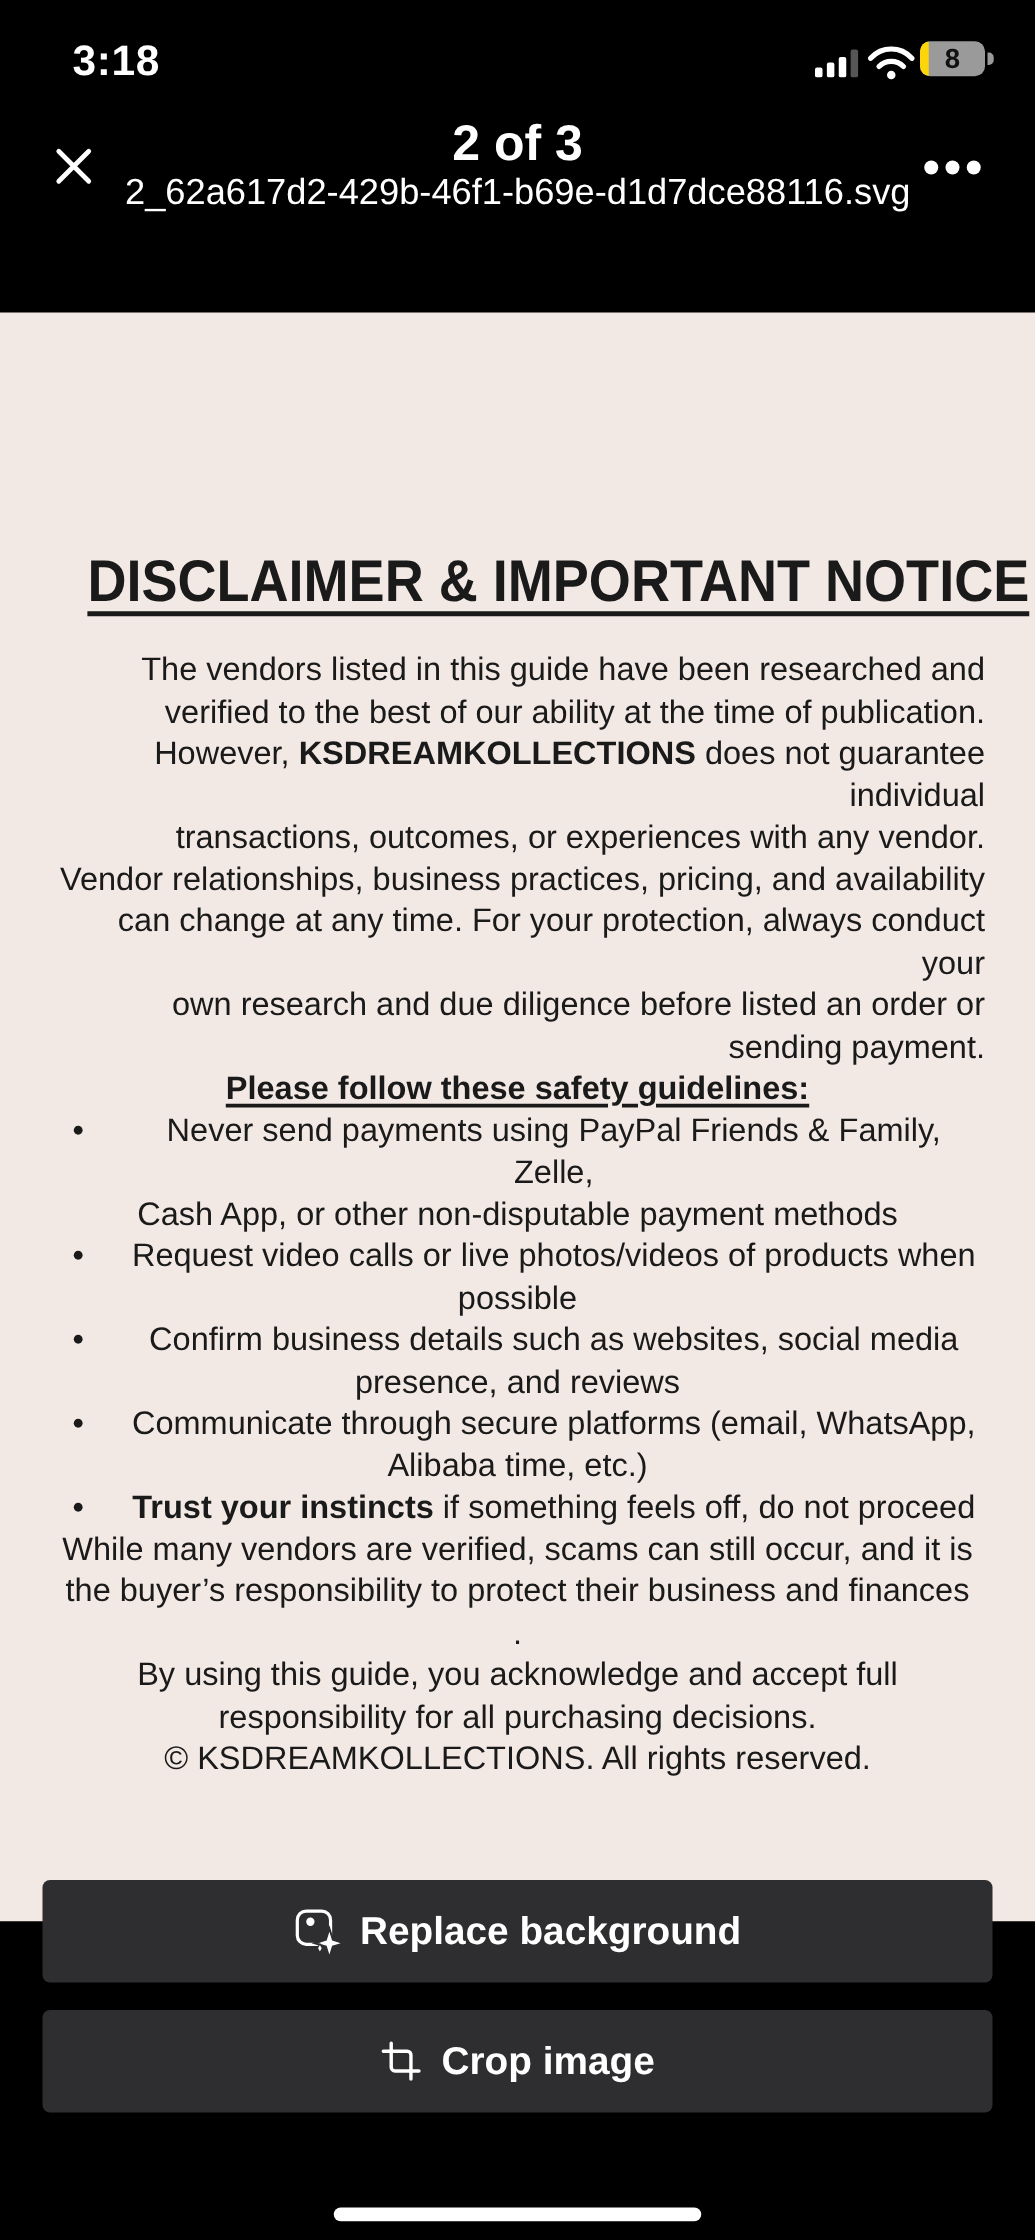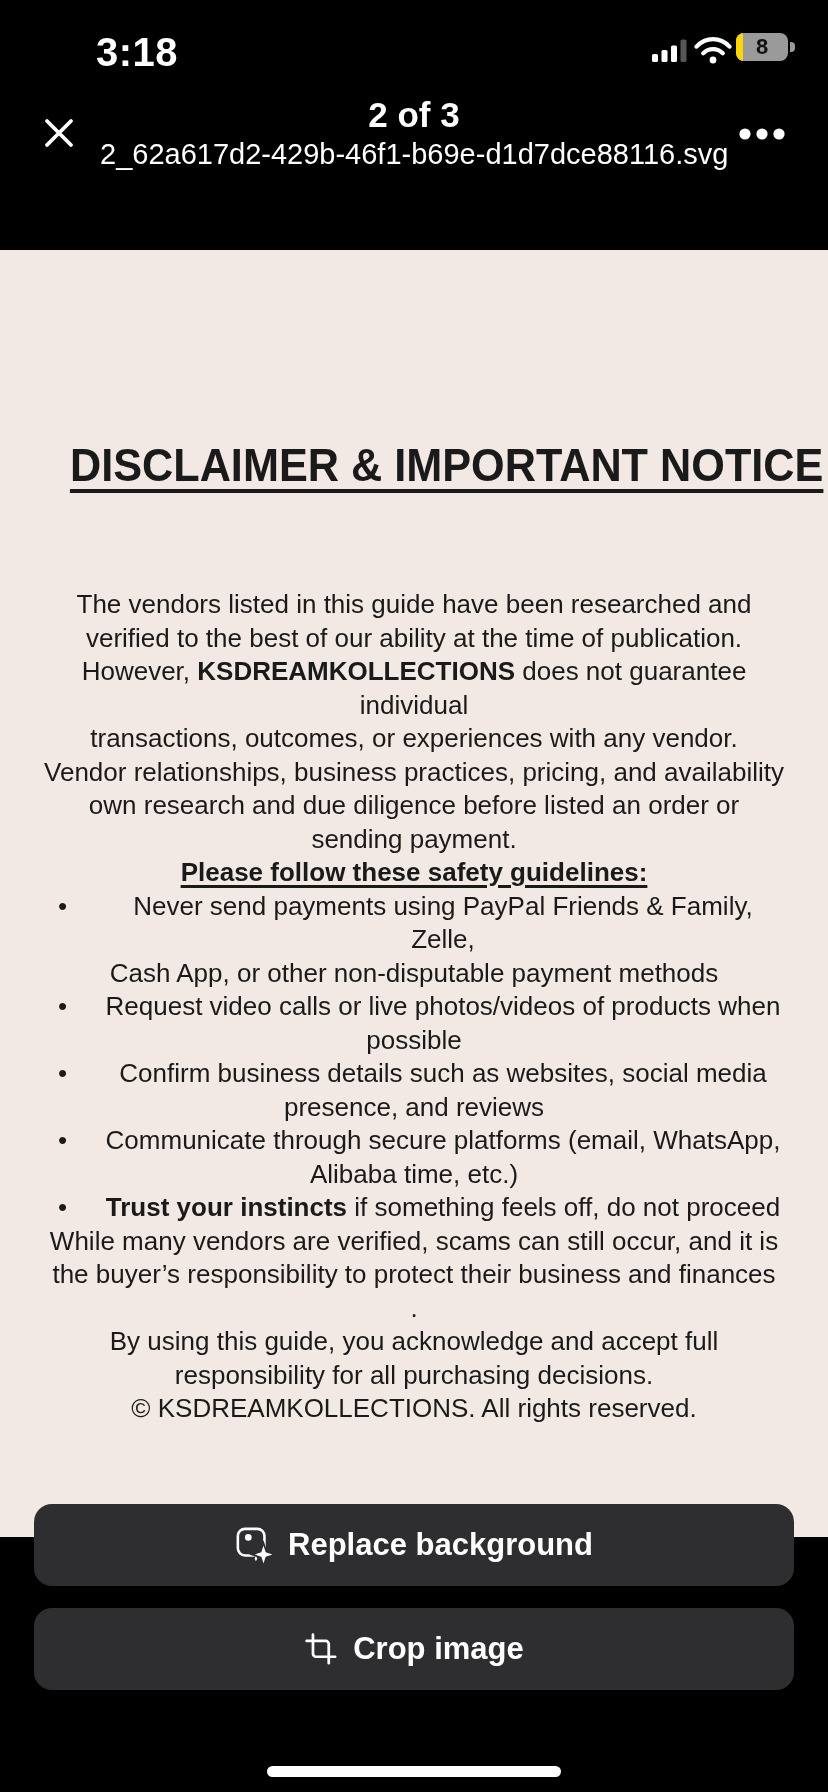--- a/index.html
+++ b/index.html
@@ -3,57 +3,57 @@
 <meta charset="utf-8">
 <style>
   html,body { margin:0; padding:0; background:#000; }
   .screen {
     position:relative; width:828px; height:1792px; background:#000;
     overflow:hidden; font-family:"Liberation Sans", sans-serif;
     -webkit-font-smoothing:antialiased;
   }
   
   .time { position:absolute; left:58px; top:30px; width:120px;
-    color:#fff; font-size:40px; font-weight:700; letter-spacing:.5px; text-align:right; }
+    color:#fff; font-size:34px; font-weight:700; letter-spacing:.5px; text-align:left; }
   .signal-svg { position:absolute; left:652px; top:39px; }
   .wifi-svg { position:absolute; left:694px; top:37px; }
   .battery { position:absolute; left:736px; top:33px; width:52px; height:28px;
     background:#9a9a9a; border-radius:8px; overflow:hidden; }
   .battery-fill { position:absolute; left:0; top:0; width:7px; height:28px; background:#fdd60a; }
   .battery-num { position:absolute; left:0; top:0; width:52px; height:28px;
     display:flex; align-items:center; justify-content:center;
     color:#111; font-size:22px; font-weight:700; }
   .battery-cap { position:absolute; left:790px; top:42px; width:5px; height:10px;
     background:#9a9a9a; border-radius:0 4px 4px 0; }
   
   .close-btn { position:absolute; left:34px; top:108px; width:50px; height:50px;
     display:flex; align-items:center; justify-content:center; cursor:pointer; }
   .titles { position:absolute; left:100px; top:96px; width:628px; text-align:center; color:#fff; }
-  .counter { font-size:35px; font-weight:700; line-height:38px; }
+  .counter { font-size:40px; font-weight:700; line-height:38px; }
   .filename { font-size:29px; font-weight:400; line-height:32px; margin-top:4px; white-space:nowrap; }
   .more-btn { position:absolute; left:738px; top:116px; width:56px; height:36px;
     display:flex; align-items:center; cursor:pointer; }
   
   .doc { position:absolute; left:0; top:250px; width:828px; height:1287px;
     background:#f2e8e4; color:#1a1a1a; }
   .doc-inner { padding:0 40px; text-align:center; }
   .doc-title { margin-top:186px; font-size:47px; line-height:58px; font-weight:700;
     text-decoration:underline; text-decoration-thickness:4px; text-underline-offset:8px;
     transform:scaleX(.92); transform-origin:center; white-space:nowrap; }
-  .intro { margin-top:94px; }
+  .intro { margin-top:25px;text-align:right; }
   .line { font-size:26px; line-height:33.5px; }
   .guide-h { font-size:26px; line-height:33.5px; font-weight:700;
     text-decoration:underline; text-decoration-thickness:2.5px; text-underline-offset:4px; }
   .bullet { position:relative; }
   .bullet .dot { position:absolute; left:18px; top:0; font-size:26px; line-height:33.5px; }
   .bullet .first { padding-left:58px; }
   b { font-weight:700; }
   
   .action-btn { position:absolute; left:34px; width:760px; height:82px;
-    background:#2e2e30; border-radius:18px; display:flex; align-items:center;
+    background:#2e2e30; border-radius:6px; display:flex; align-items:center;
     justify-content:center; gap:15px; color:#fff; font-size:31px; font-weight:700;
     cursor:pointer; }
   .btn-replace { top:1504px; }
   .btn-crop { top:1608px; }
   .home-indicator { position:absolute; left:267px; top:1766px; width:294px; height:11px;
     background:#fff; border-radius:6px; }
 </style>
 </head>
 <body>
 
@@ -103,20 +103,21 @@
     <div class="doc-inner">
 
       <div class="doc-title">DISCLAIMER &amp; IMPORTANT NOTICE</div>
 
       <div class="intro">
         <div class="line">The vendors listed in this guide have been researched and</div>
         <div class="line">verified to the best of our ability at the time of publication.</div>
         <div class="line"><span>However, </span><b>KSDREAMKOLLECTIONS</b><span> does not guarantee individual</span></div>
         <div class="line">transactions, outcomes, or experiences with any vendor.</div>
         <div class="line">Vendor relationships, business practices, pricing, and availability</div>
+        <div class="line">can change at any time. For your protection, always conduct your</div>
         <div class="line">own research and due diligence before listed an order or</div>
         <div class="line">sending payment.</div>
       </div>
 
       <div class="guide-h">Please follow these safety guidelines:</div>
 
       <div class="bullet">
         <span class="dot">•</span>
         <div class="line first">Never send payments using PayPal Friends &amp; Family, Zelle,</div>
         <div class="line">Cash App, or other non-disputable payment methods</div>

